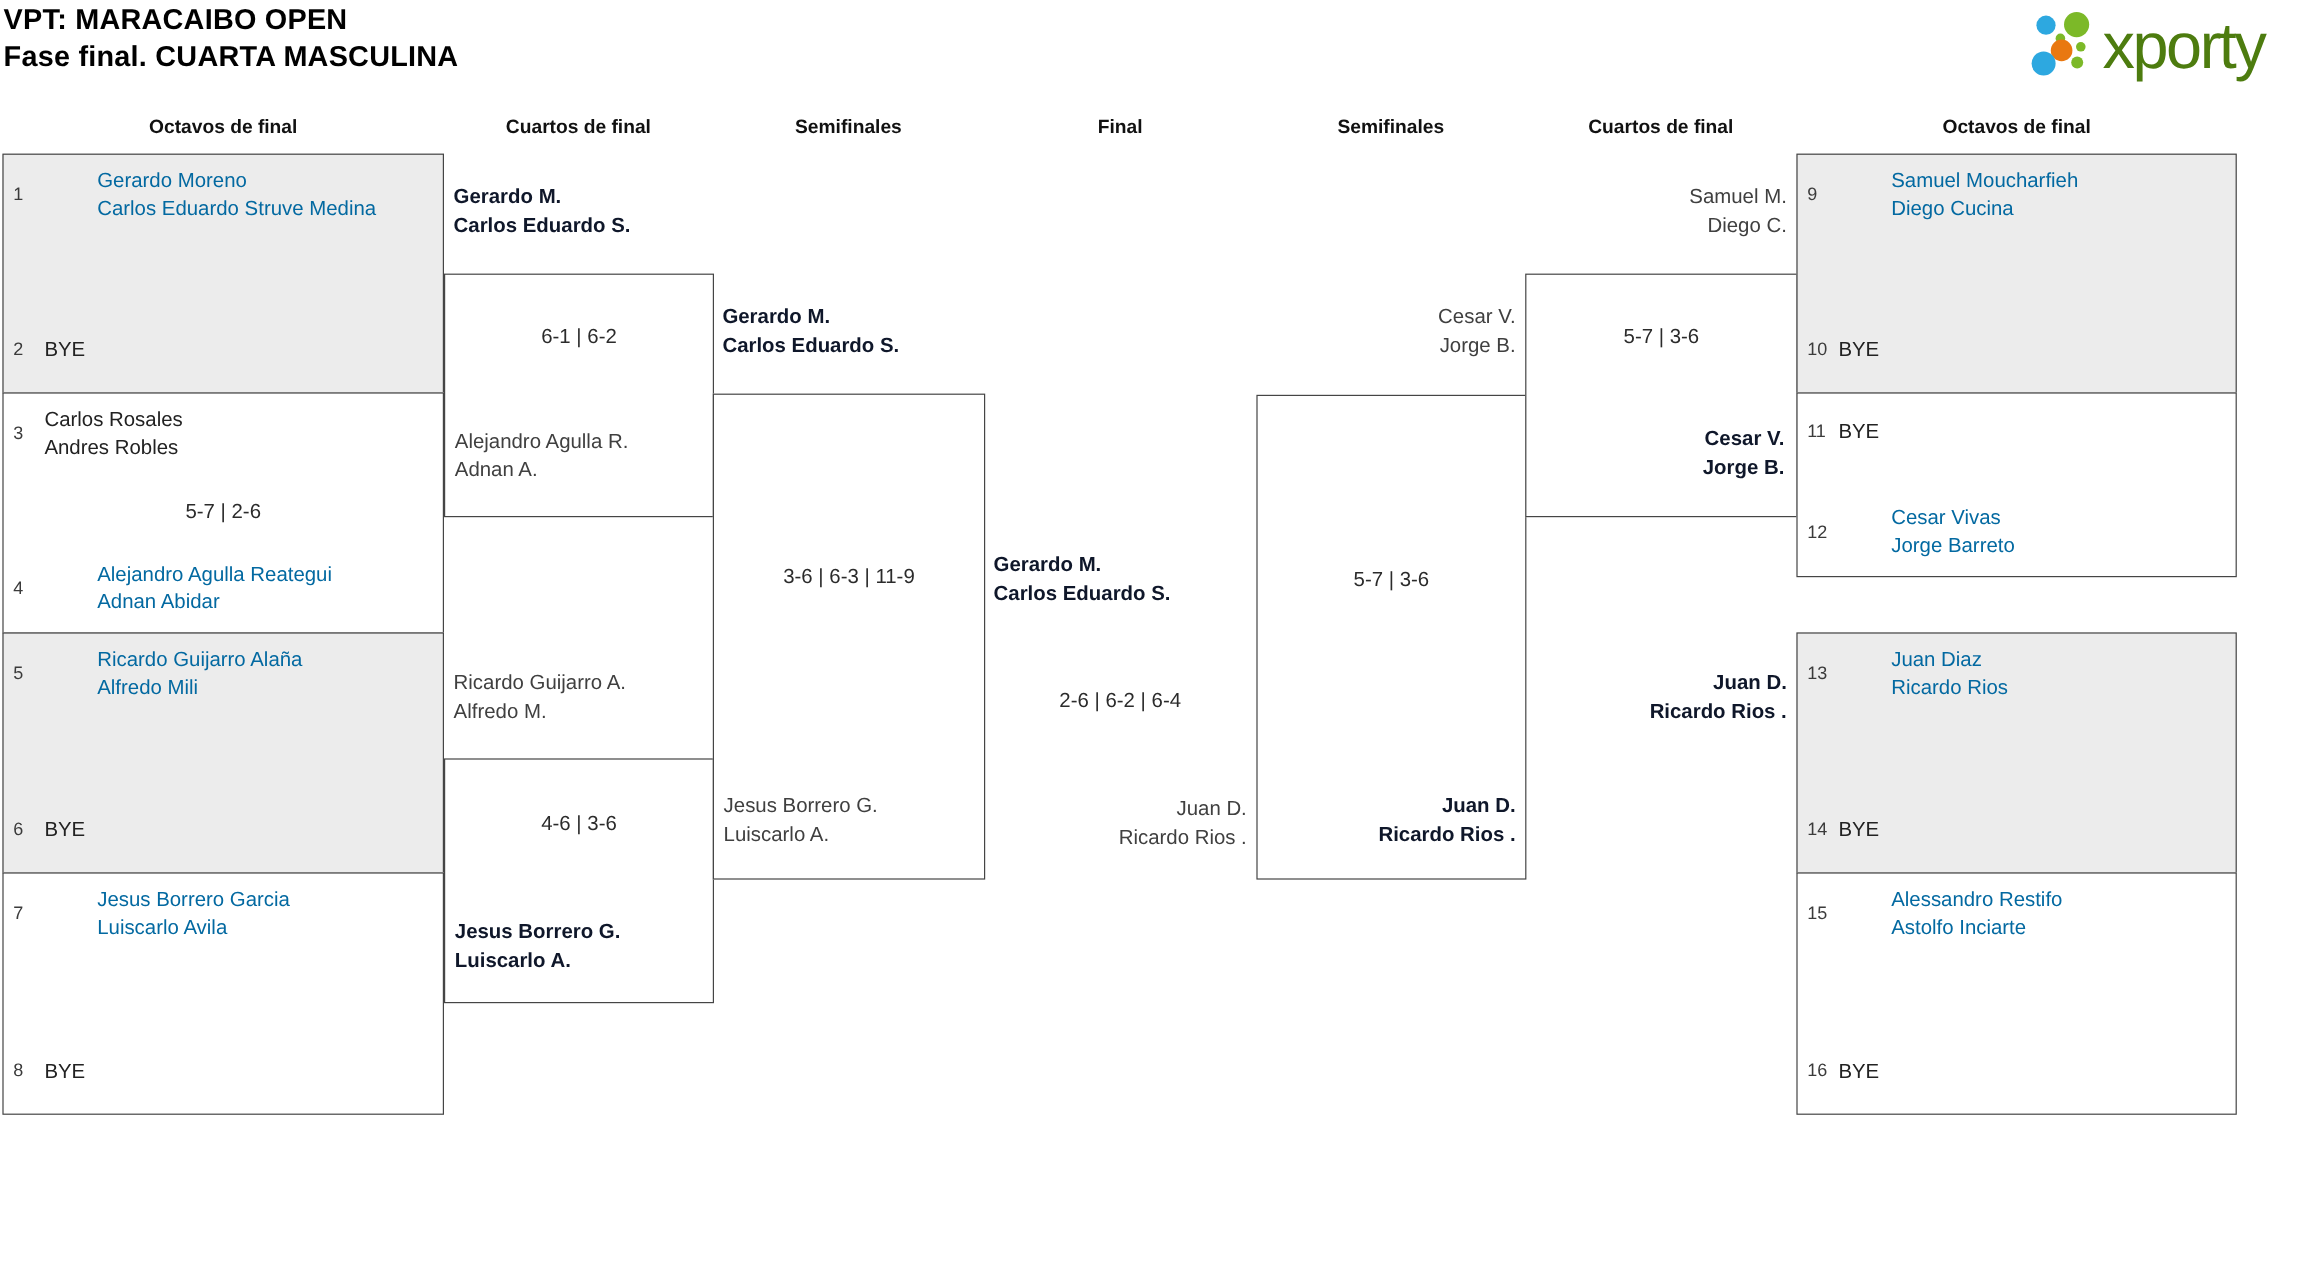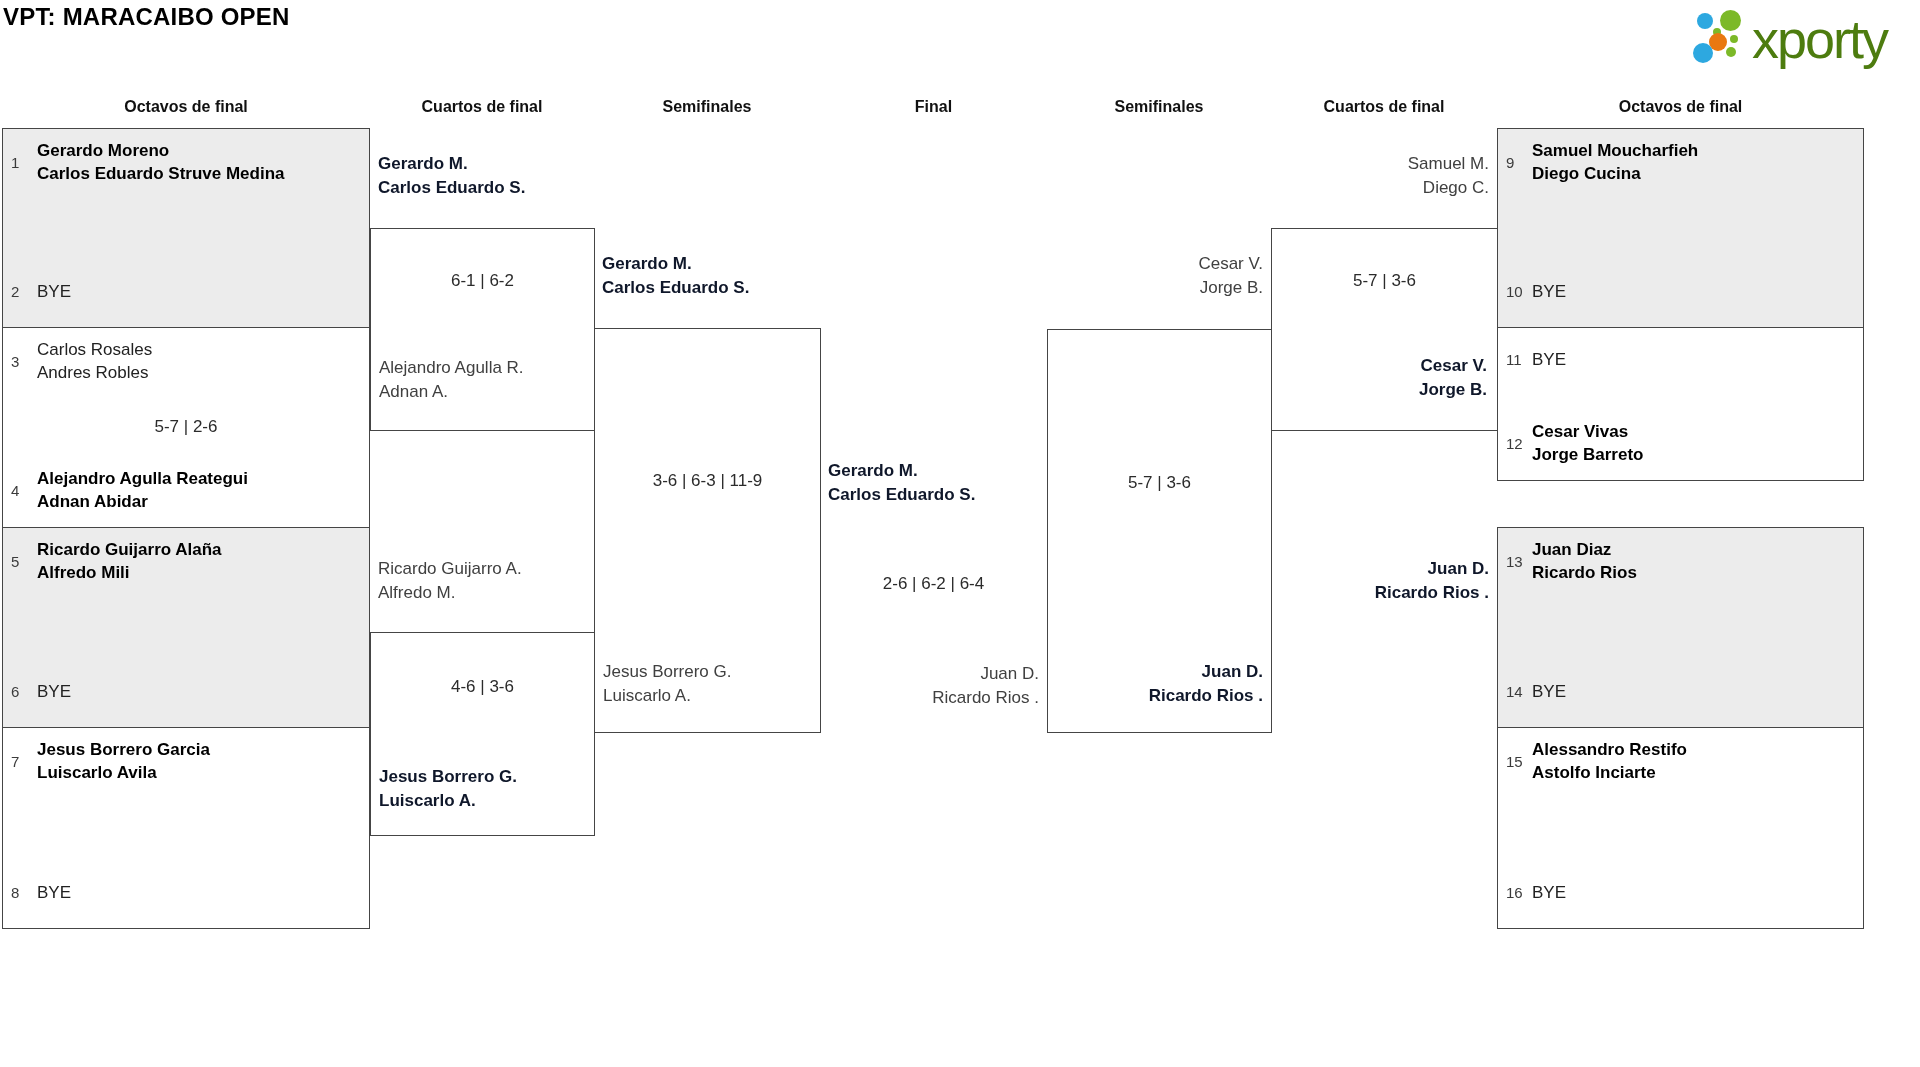--- a/index.html
+++ b/index.html
@@ -7,38 +7,39 @@
           font-family:"Liberation Sans",sans-serif;overflow:hidden;color:#1a1a1a;}
   .title{position:absolute;left:3px;font-size:24px;font-weight:700;color:#000;letter-spacing:.2px;}
   .col-h{position:absolute;top:98px;height:22px;font-size:16px;font-weight:700;color:#111;text-align:center;}
   .box{position:absolute;border:1px solid #454545;background:#fff;box-sizing:border-box;}
   .box.shaded{background:#ececec;}
   .team-row{position:absolute;left:8px;right:6px;display:flex;align-items:center;}
   .row-top2{top:10px;}  .row-top1{top:20px;}
   .row-bot2{bottom:14px;} .row-bot1{bottom:24px;}
   .seed{width:26px;flex:none;font-size:15px;color:#3b3b3b;}
   .names{font-size:17px;line-height:23px;color:#222;font-weight:400;}
-  .names.winner{font-weight:700;color:#000000;}
+  .names.winner{font-weight:400;color:#0369a1;margin-left:44px;}
   .ln{display:block;white-space:nowrap;}
   .label{position:absolute;font-size:17px;line-height:24px;color:#404040;font-weight:400;}
   .label.winner{font-weight:700;color:#0f172a;}
   .t-right{text-align:right;}
   .score{position:absolute;left:0;right:0;text-align:center;font-size:17px;color:#2b2b2b;white-space:nowrap;}
   .score-mid{top:50%;margin-top:-11px;}
   .logo{position:absolute;left:1692px;top:8px;width:228px;height:64px;}
   .dot{position:absolute;border-radius:50%;}
   .logo-text{position:absolute;left:60px;top:0;font-size:54px;line-height:62px;font-weight:400;
              letter-spacing:-2px;color:#4d7c0f;}
 </style>
 </head>
 <body>
 
 <div class="canvas">
 
   <div class="title" style="top:3px;">VPT: MARACAIBO OPEN</div>
+  <div class="title" style="top:34px;">Fase final. CUARTA MASCULINA</div>
 
   <div class="logo">
     <span class="dot" style="left:5px;top:5px;width:16px;height:16px;background:#2da8e0;"></span>
     <span class="dot" style="left:28px;top:2px;width:21px;height:21px;background:#7cb928;"></span>
     <span class="dot" style="left:21px;top:20px;width:8px;height:8px;background:#7cb928;"></span>
     <span class="dot" style="left:17px;top:25px;width:18px;height:18px;background:#e97810;"></span>
     <span class="dot" style="left:38px;top:27px;width:8px;height:8px;background:#7cb928;"></span>
     <span class="dot" style="left:1px;top:35px;width:20px;height:20px;background:#2da8e0;"></span>
     <span class="dot" style="left:34px;top:39px;width:10px;height:10px;background:#7cb928;"></span>
     <span class="logo-text">xporty</span>

